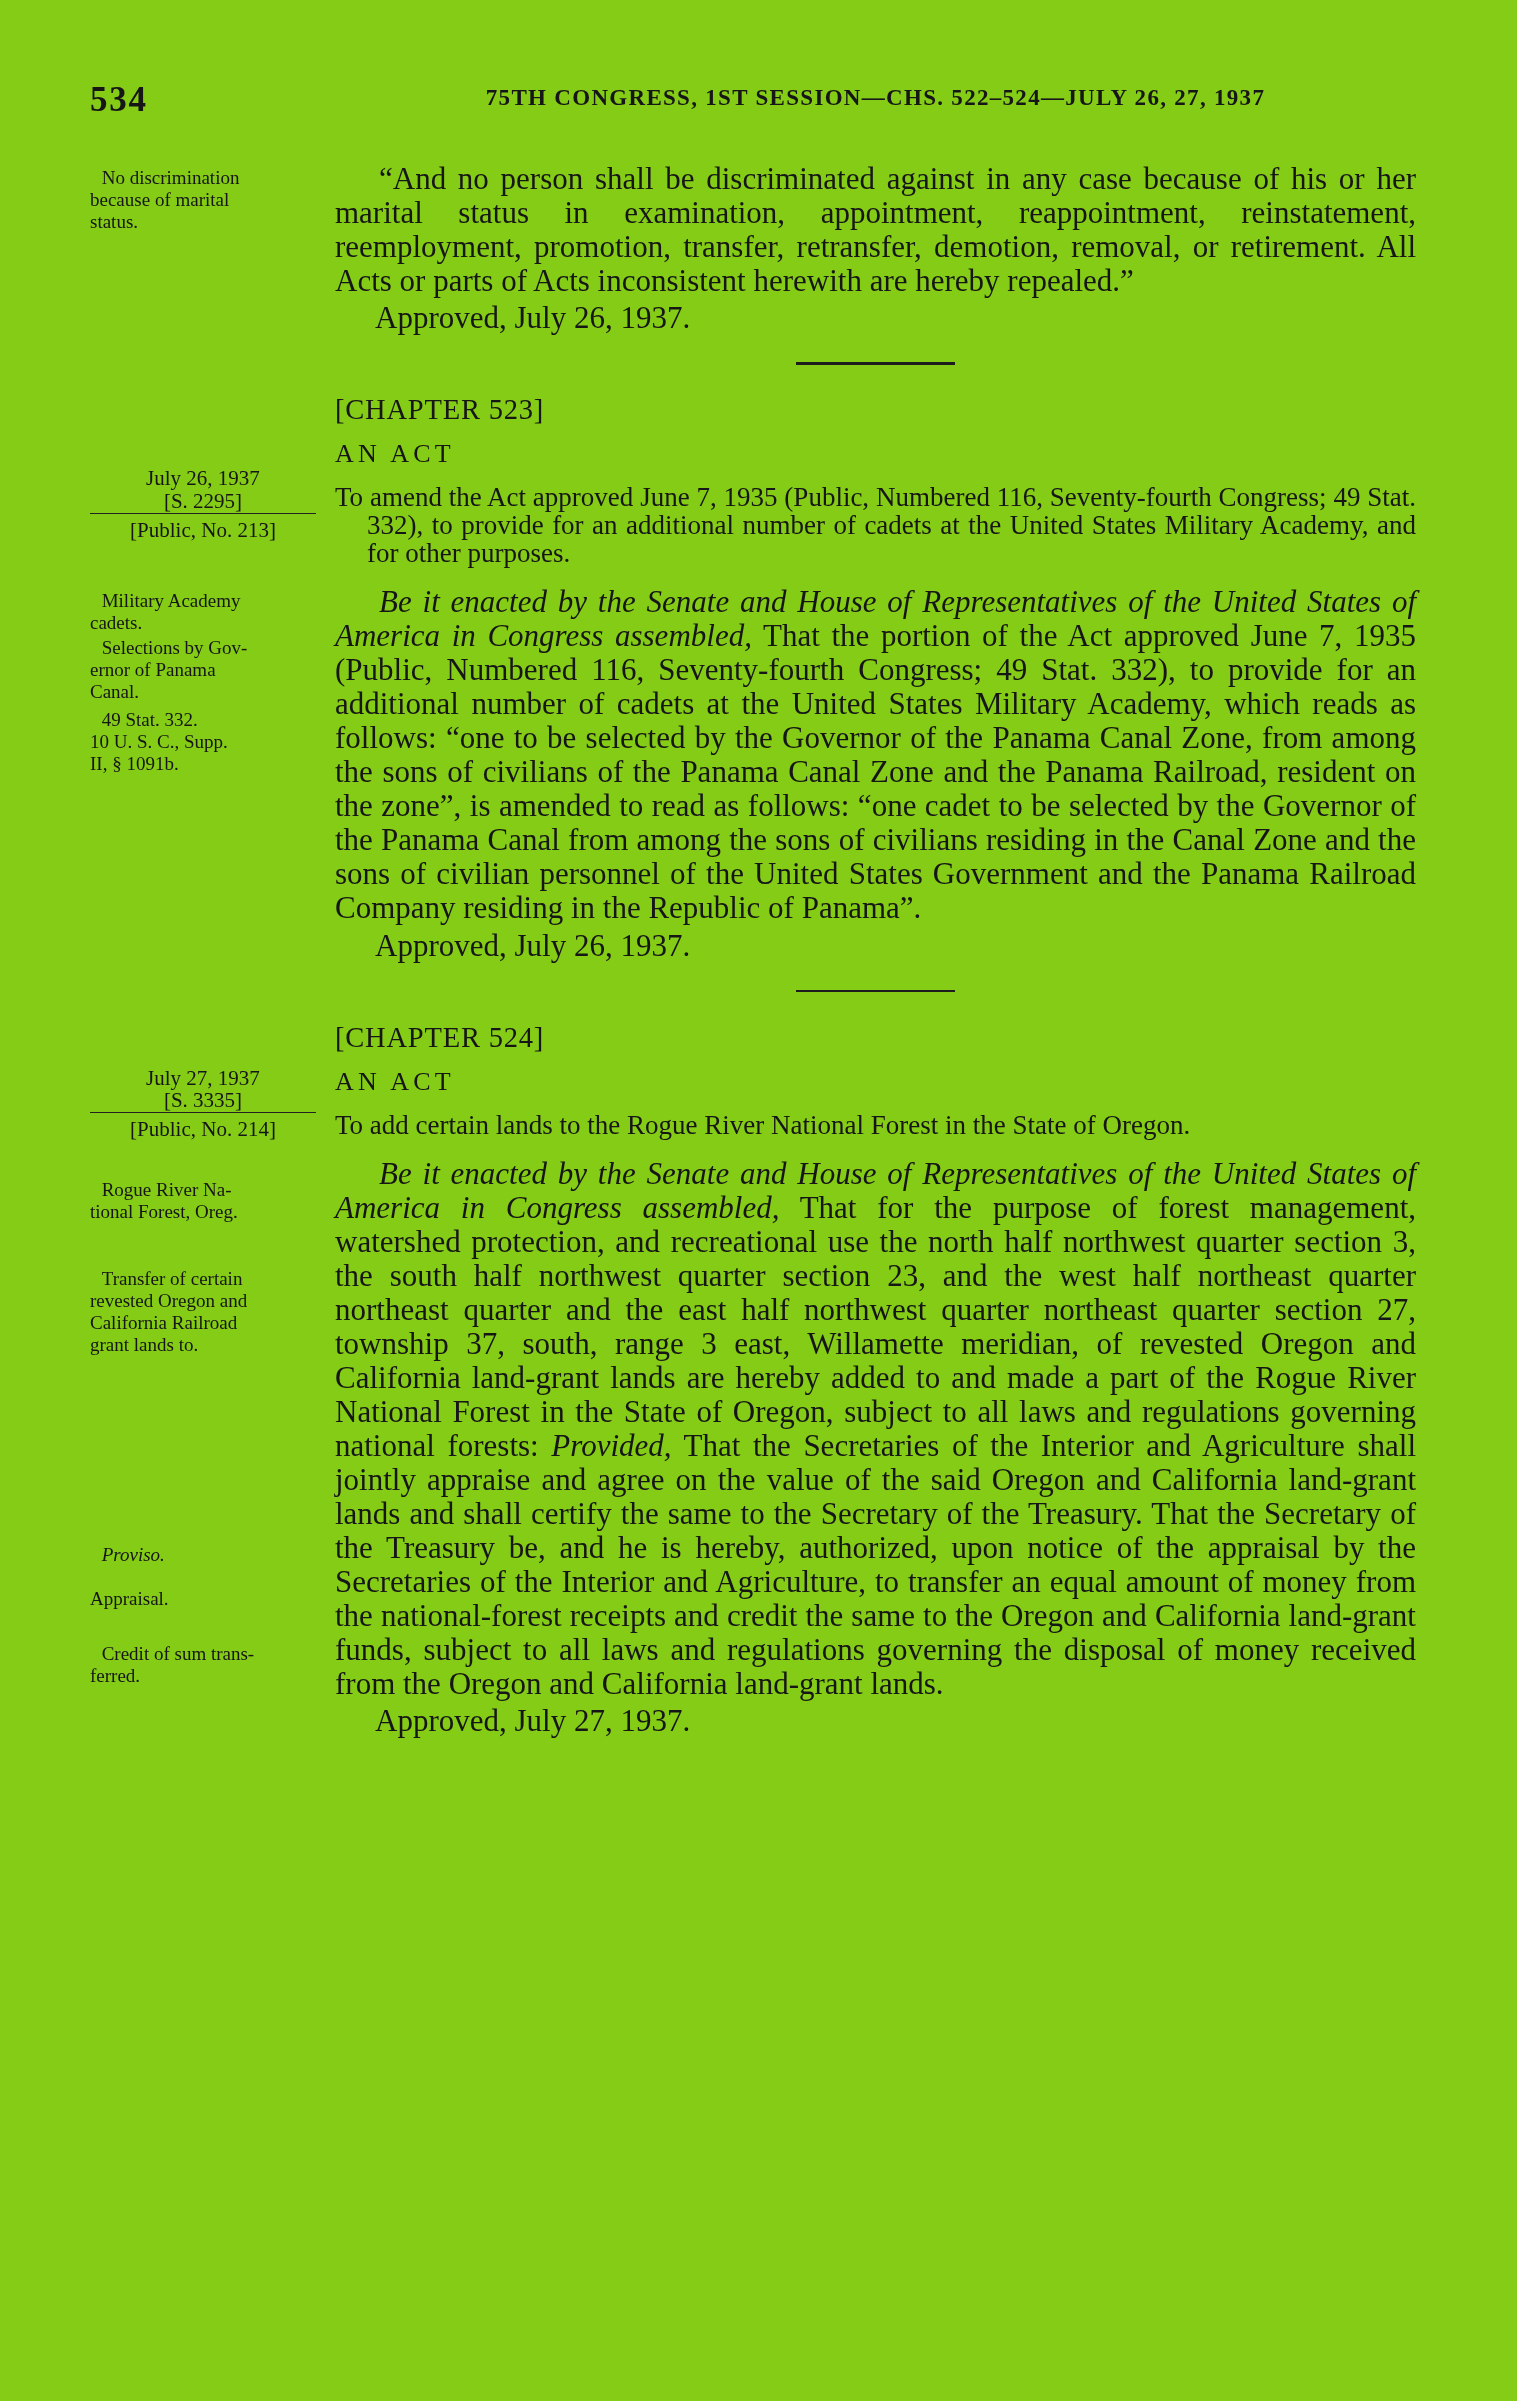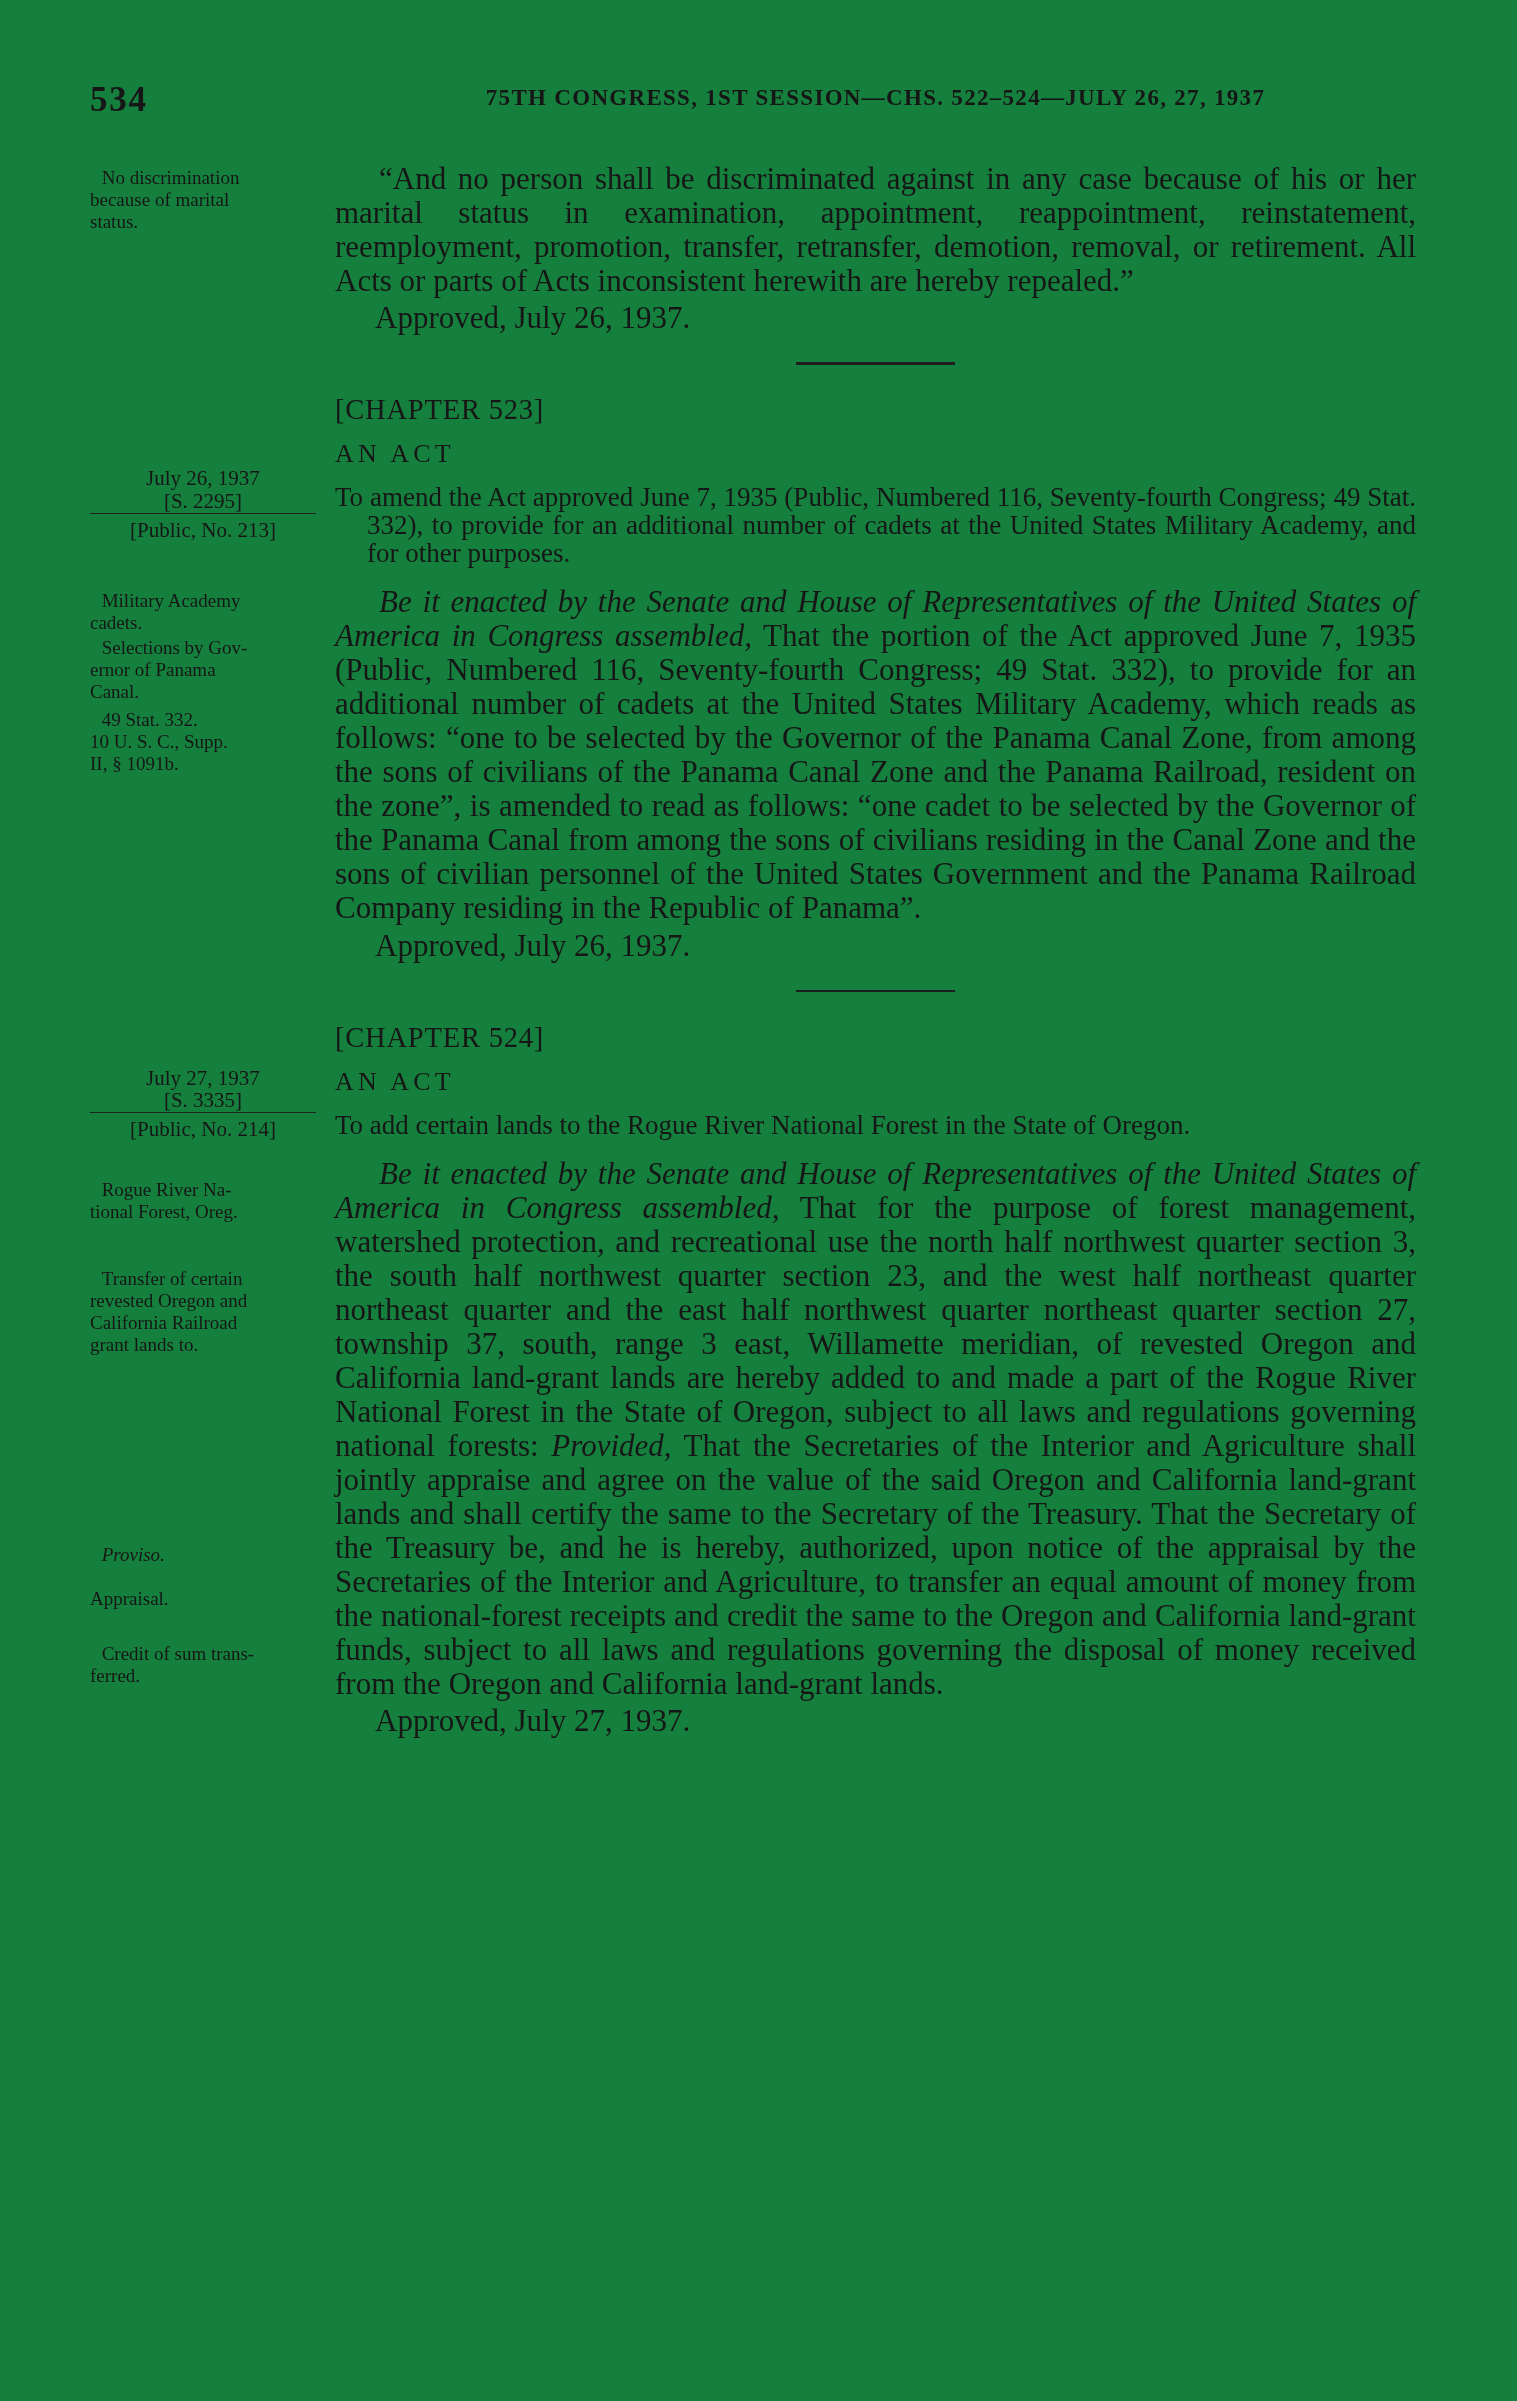--- a/index.html
+++ b/index.html
@@ -1,21 +1,21 @@
 <!DOCTYPE html>
 <html style="font-size:13.4px"><head>
 <meta charset="utf-8">
 <style>
   html, body { margin: 0; padding: 0; background: #e9e6de; }
   .page {
     position: relative;
     width: 1517px;
     height: 2401px;
     margin: 0 auto;
-    background: #15803d;
+    background: #84cc16;
     color: #161616;
     font-family: "Liberation Serif", "DejaVu Serif", serif;
     box-sizing: border-box;
     padding-top: 80px;
     overflow: hidden;
   }
   
   .header { position: relative; height: 44px; margin-bottom: 38px; }
   .page-number {
     position: absolute; left: 90px; top: 0;

